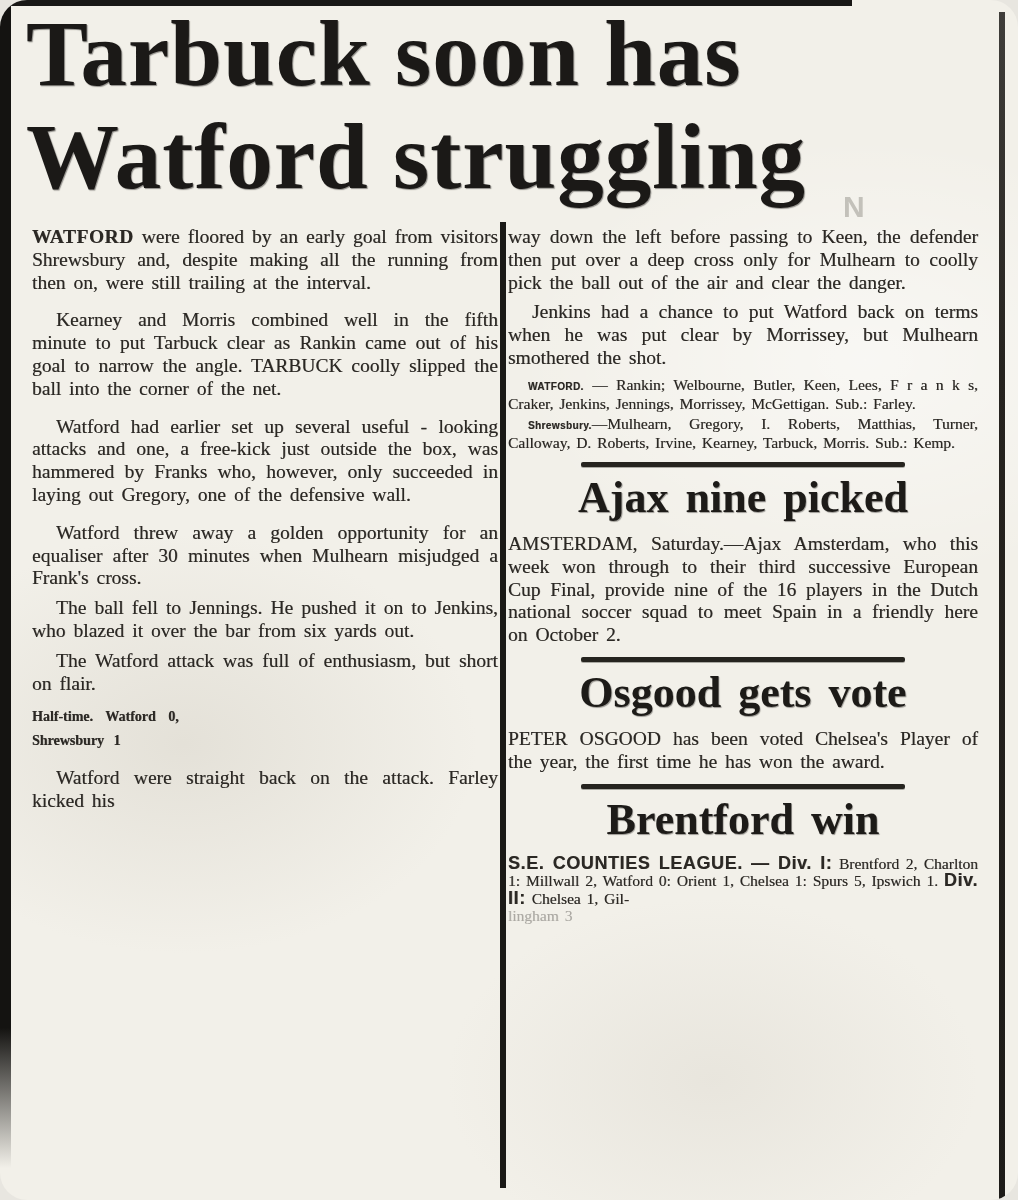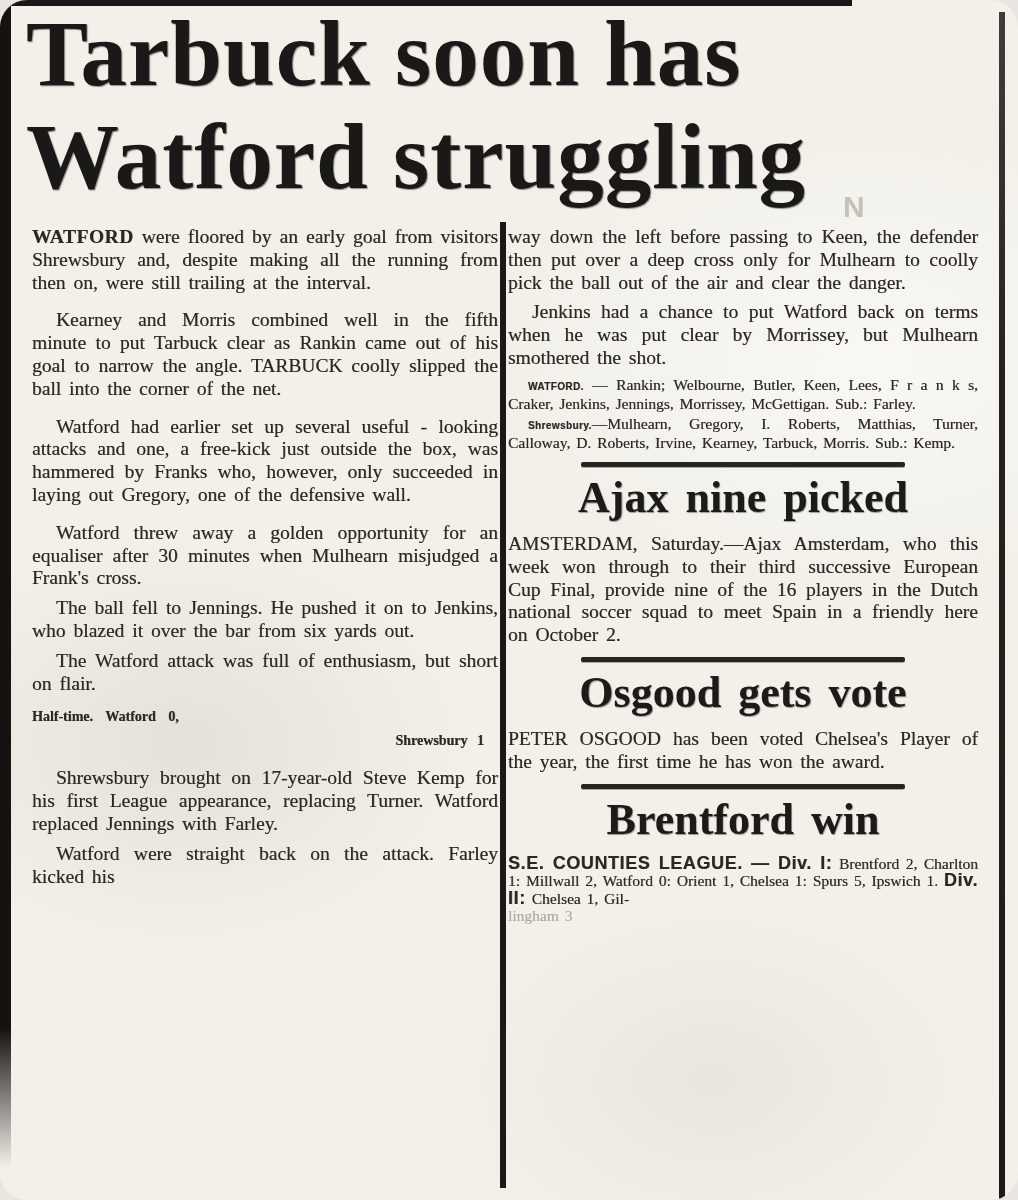--- a/index.html
+++ b/index.html
@@ -50,21 +50,21 @@
   .col p.indent{text-indent:24px;}
   .gap-after{margin-bottom:15px !important;}
   .lead-caps{font-weight:bold;letter-spacing:.5px;}
 
   .halftime{
     margin:10px 0 14px 0;
     font-weight:bold;font-size:14px;line-height:24px;
     text-align:left;word-spacing:9px;
     text-shadow:.4px .4px .6px rgba(43,40,36,.55);
   }
-  .halftime .ht2{display:block;text-align:right;padding-right:14px;word-spacing:6px;}
+  .halftime .ht2{display:block;padding-right:14px;word-spacing:6px;}
 
   .teamlist{
     margin:2px 0 4px 0 !important;
     font-size:15.5px !important;line-height:16.8px !important;
     word-spacing:2px !important;
     text-indent:20px;
   }
   .team-label{font-family:"Liberation Sans", sans-serif;font-weight:bold;font-size:10px;letter-spacing:.4px;}
 
   .section-rule{
@@ -107,21 +107,20 @@
     <p class="gap-after"><span class="lead-caps">WATFORD</span><span> were floored by an early goal from visitors Shrewsbury and, despite making all the running from then on, were still trailing at the interval.</span></p>
     <p class="indent gap-after">Kearney and Morris combined well in the fifth minute to put Tarbuck clear as Rankin came out of his goal to narrow the angle. TARBUCK coolly slipped the ball into the corner of the net.</p>
     <p class="indent gap-after">Watford had earlier set up several useful - looking attacks and one, a free-kick just outside the box, was hammered by Franks who, however, only succeeded in laying out Gregory, one of the defensive wall.</p>
     <p class="indent">Watford threw away a golden opportunity for an equaliser after 30 minutes when Mulhearn misjudged a Frank's cross.</p>
     <p class="indent">The ball fell to Jennings. He pushed it on to Jenkins, who blazed it over the bar from six yards out.</p>
     <p class="indent">The Watford attack was full of enthusiasm, but short on flair.</p>
     <div class="halftime">
       <span class="ht1">Half-time.  Watford 0,</span>
       <span class="ht2">Shrewsbury 1</span>
     </div>
-    <p class="indent">Shrewsbury brought on 17-year-old Steve Kemp for his first League appearance, replacing Turner. Watford replaced Jennings with Farley.</p>
     <p class="indent">Watford were straight back on the attack.  Farley kicked his</p>
   </div>
 
   <div class="col col-right">
     <p>way down the left before passing to Keen, the defender then put over a deep cross only for Mulhearn to coolly pick the ball out of the air and clear the danger.</p>
     <p class="indent">Jenkins had a chance to put Watford back on terms when he was put clear by Morrissey, but Mulhearn smothered the shot.</p>
 
     <p class="teamlist"><span class="team-label">WATFORD.</span><span> — Rankin; Welbourne, Butler, Keen, Lees, F r a n k s, Craker, Jenkins, Jennings, Morrissey, McGettigan. Sub.: Farley.</span></p>
     <p class="teamlist"><span class="team-label">Shrewsbury.</span><span>—Mulhearn, Gregory, I. Roberts, Matthias, Turner, Calloway, D. Roberts, Irvine, Kearney, Tarbuck, Morris. Sub.: Kemp.</span></p>
 

